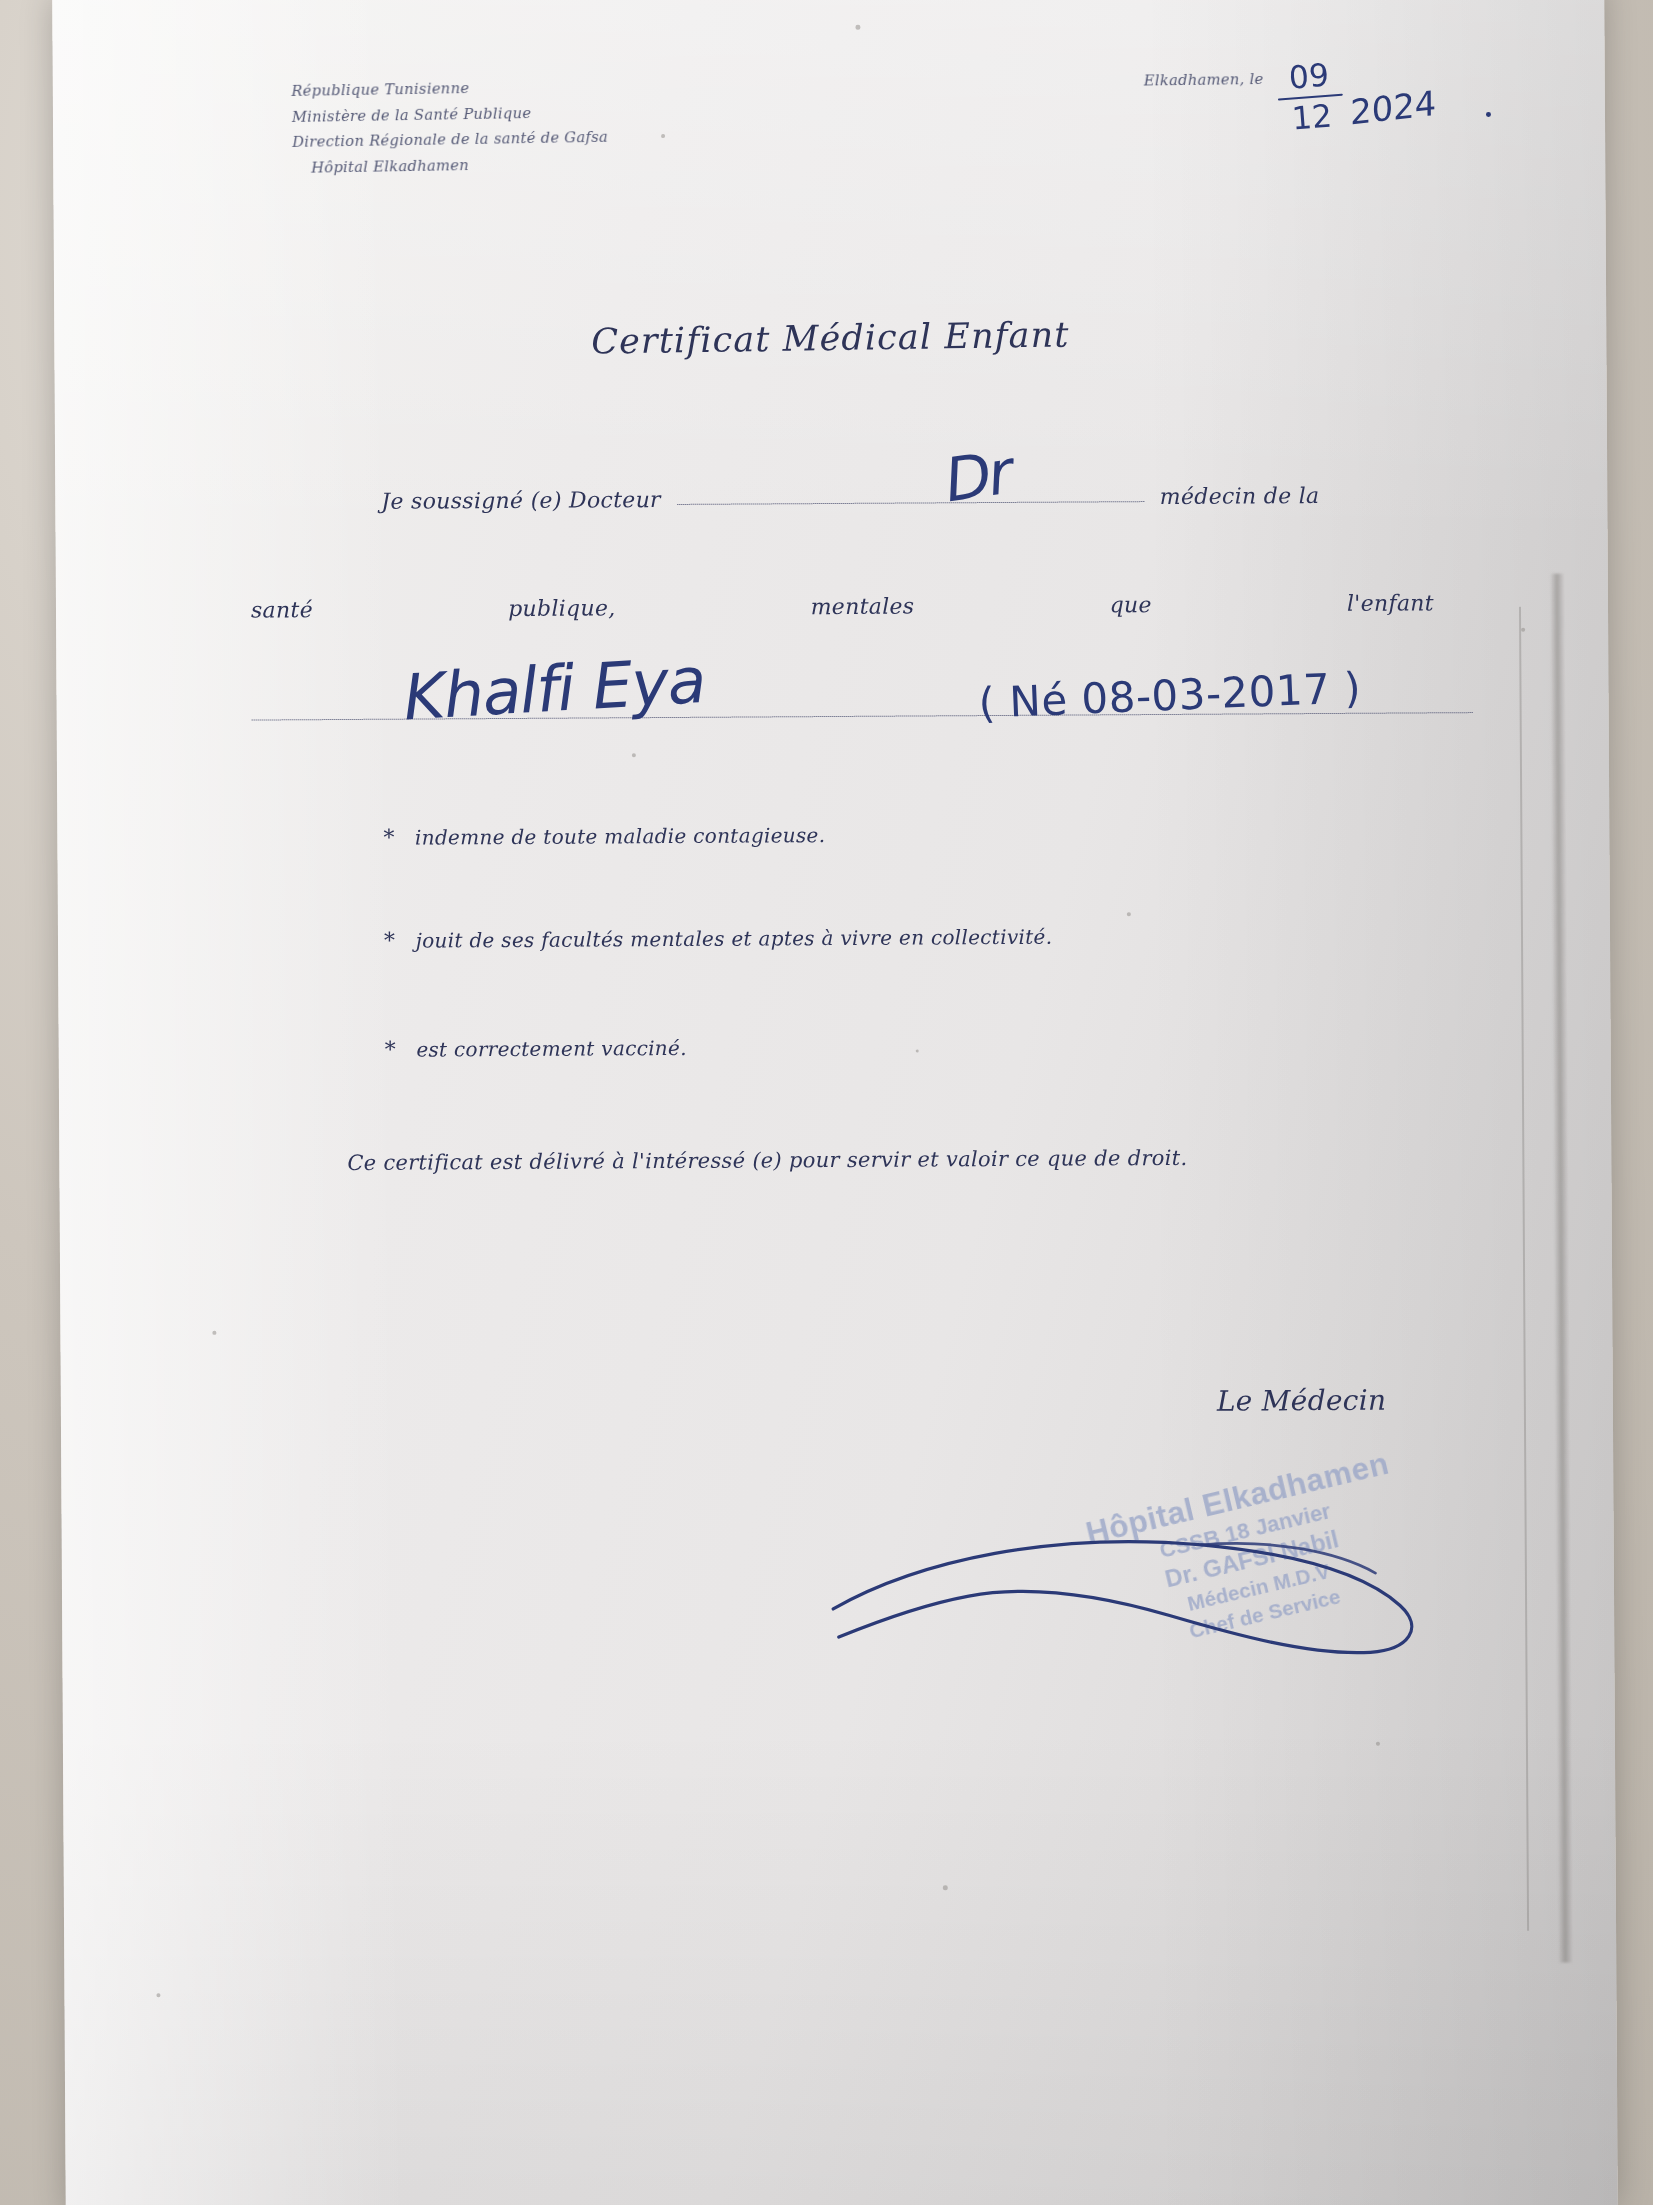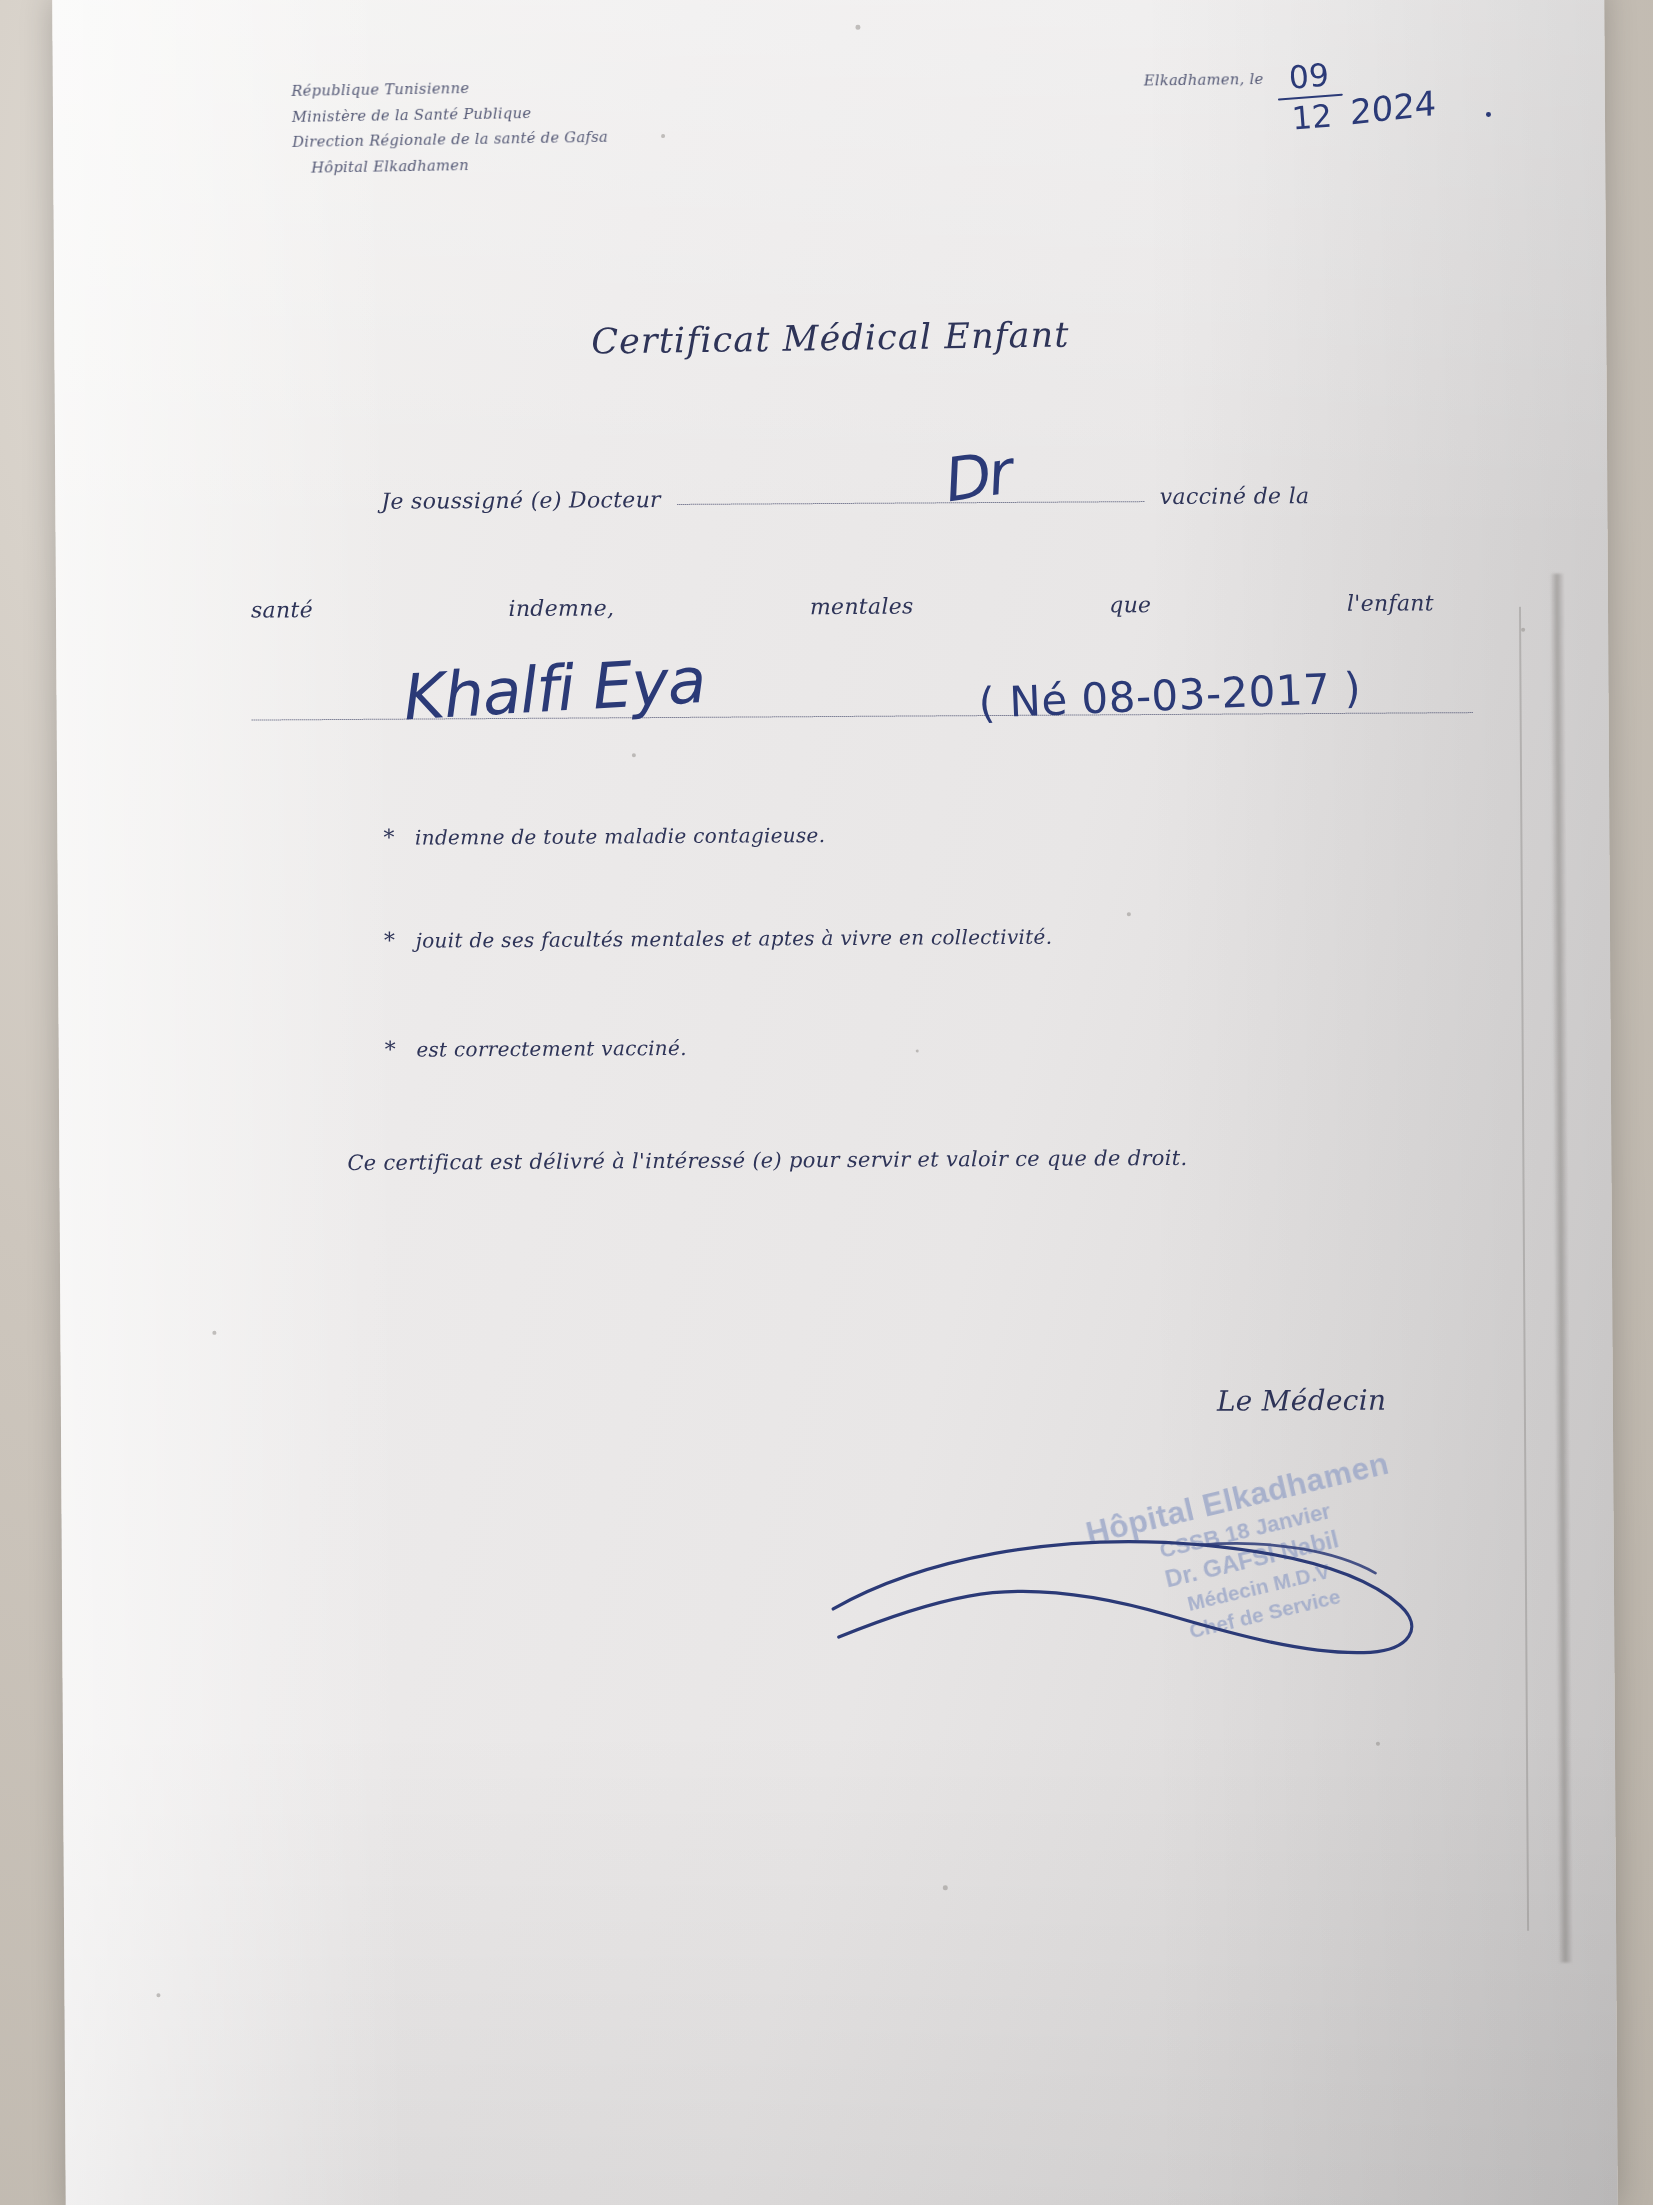--- a/index.html
+++ b/index.html
@@ -306,28 +306,28 @@
       <span class="num">12</span>
     </div>
     <div id="dateYear">2024</div>
     <div id="dateDot"></div>
 
     <div id="title">Certificat Médical Enfant</div>
 
     <div class="bodyline ink" id="line1">
       <span>Je soussigné (e)  Docteur</span>
       <span class="dots"></span>
-      <span>vacciné de la</span>
+      <span>médecin de la</span>
     </div>
 
     <div class="hand" id="hw-doctor">Dr</div>
 
     <div class="bodyline ink" id="line2">
       <span>santé</span>
-      <span>indemne,</span>
+      <span>publique,</span>
       <span>mentales</span>
       <span>que</span>
       <span>l'enfant</span>
     </div>
 
     <div class="bodyline" id="line3">
       <span class="dots"></span>
     </div>
 
     <div class="hand" id="hw-childname">Khalfi Eya</div>

